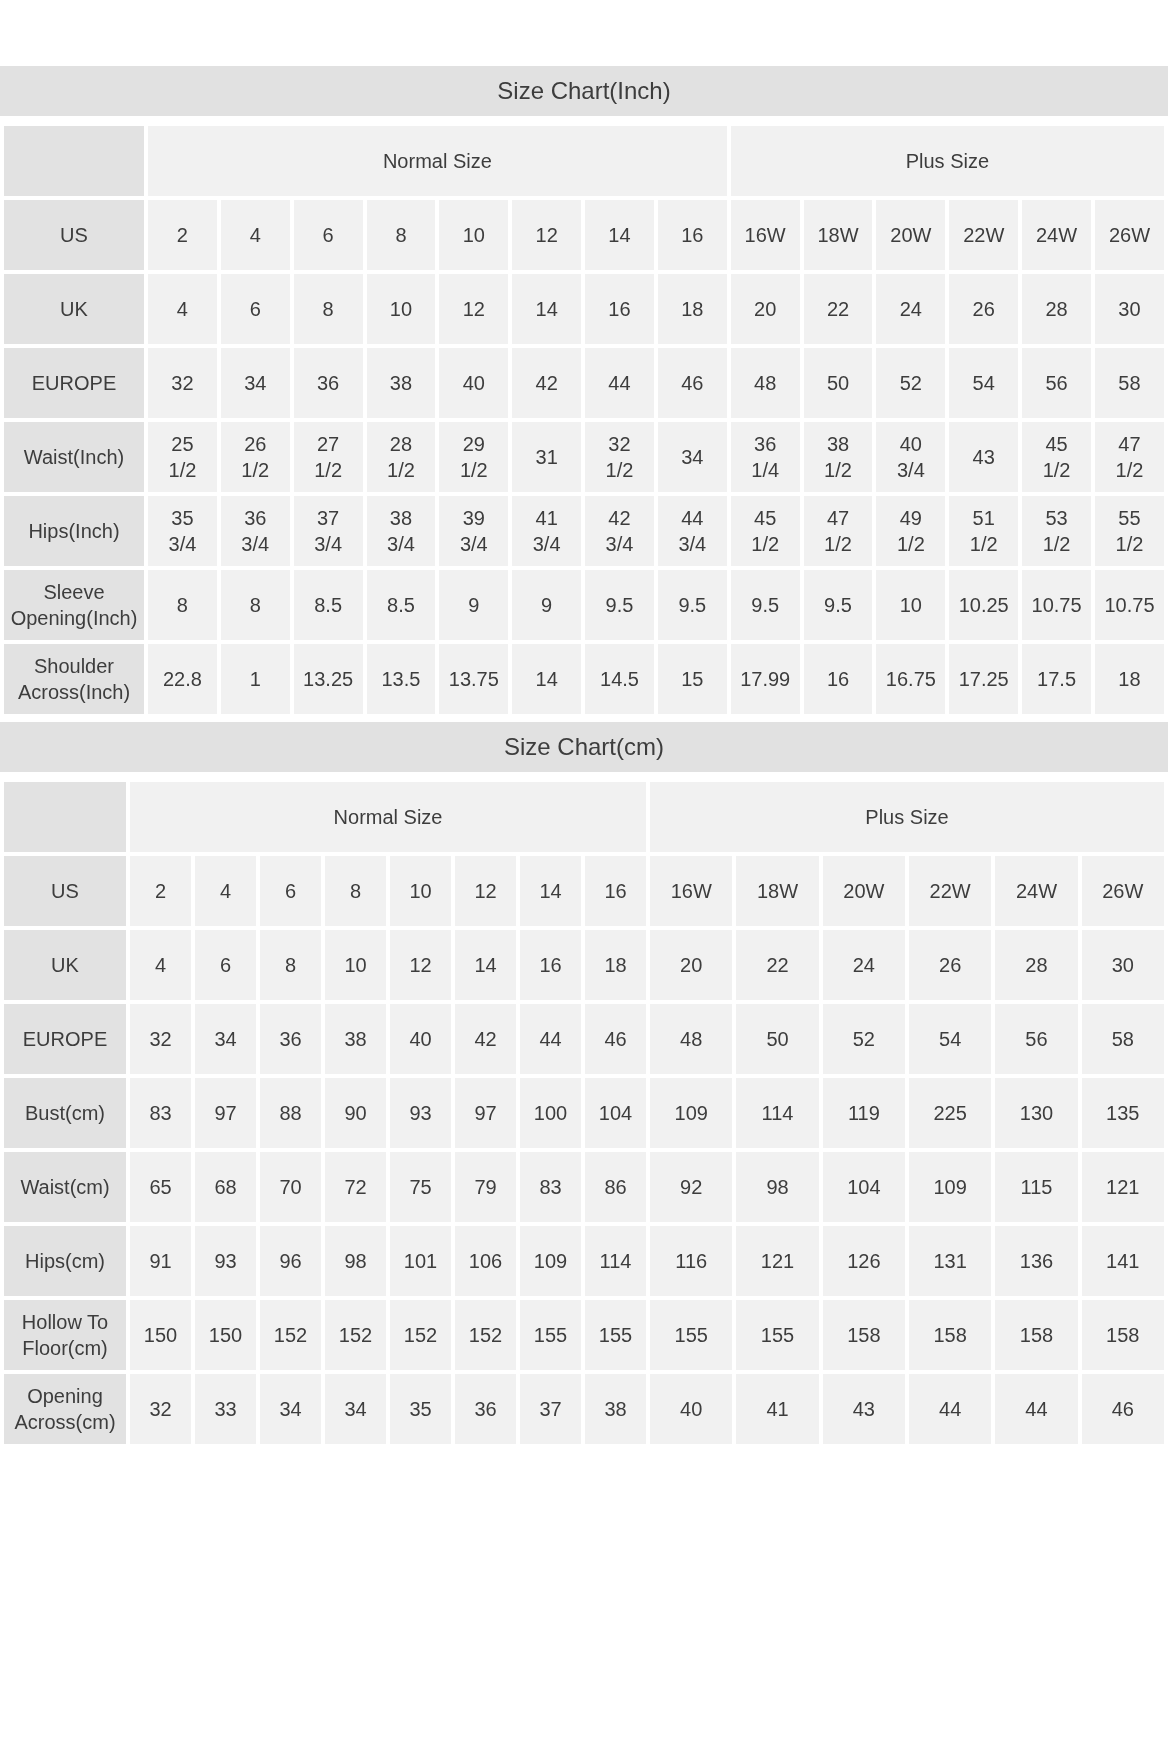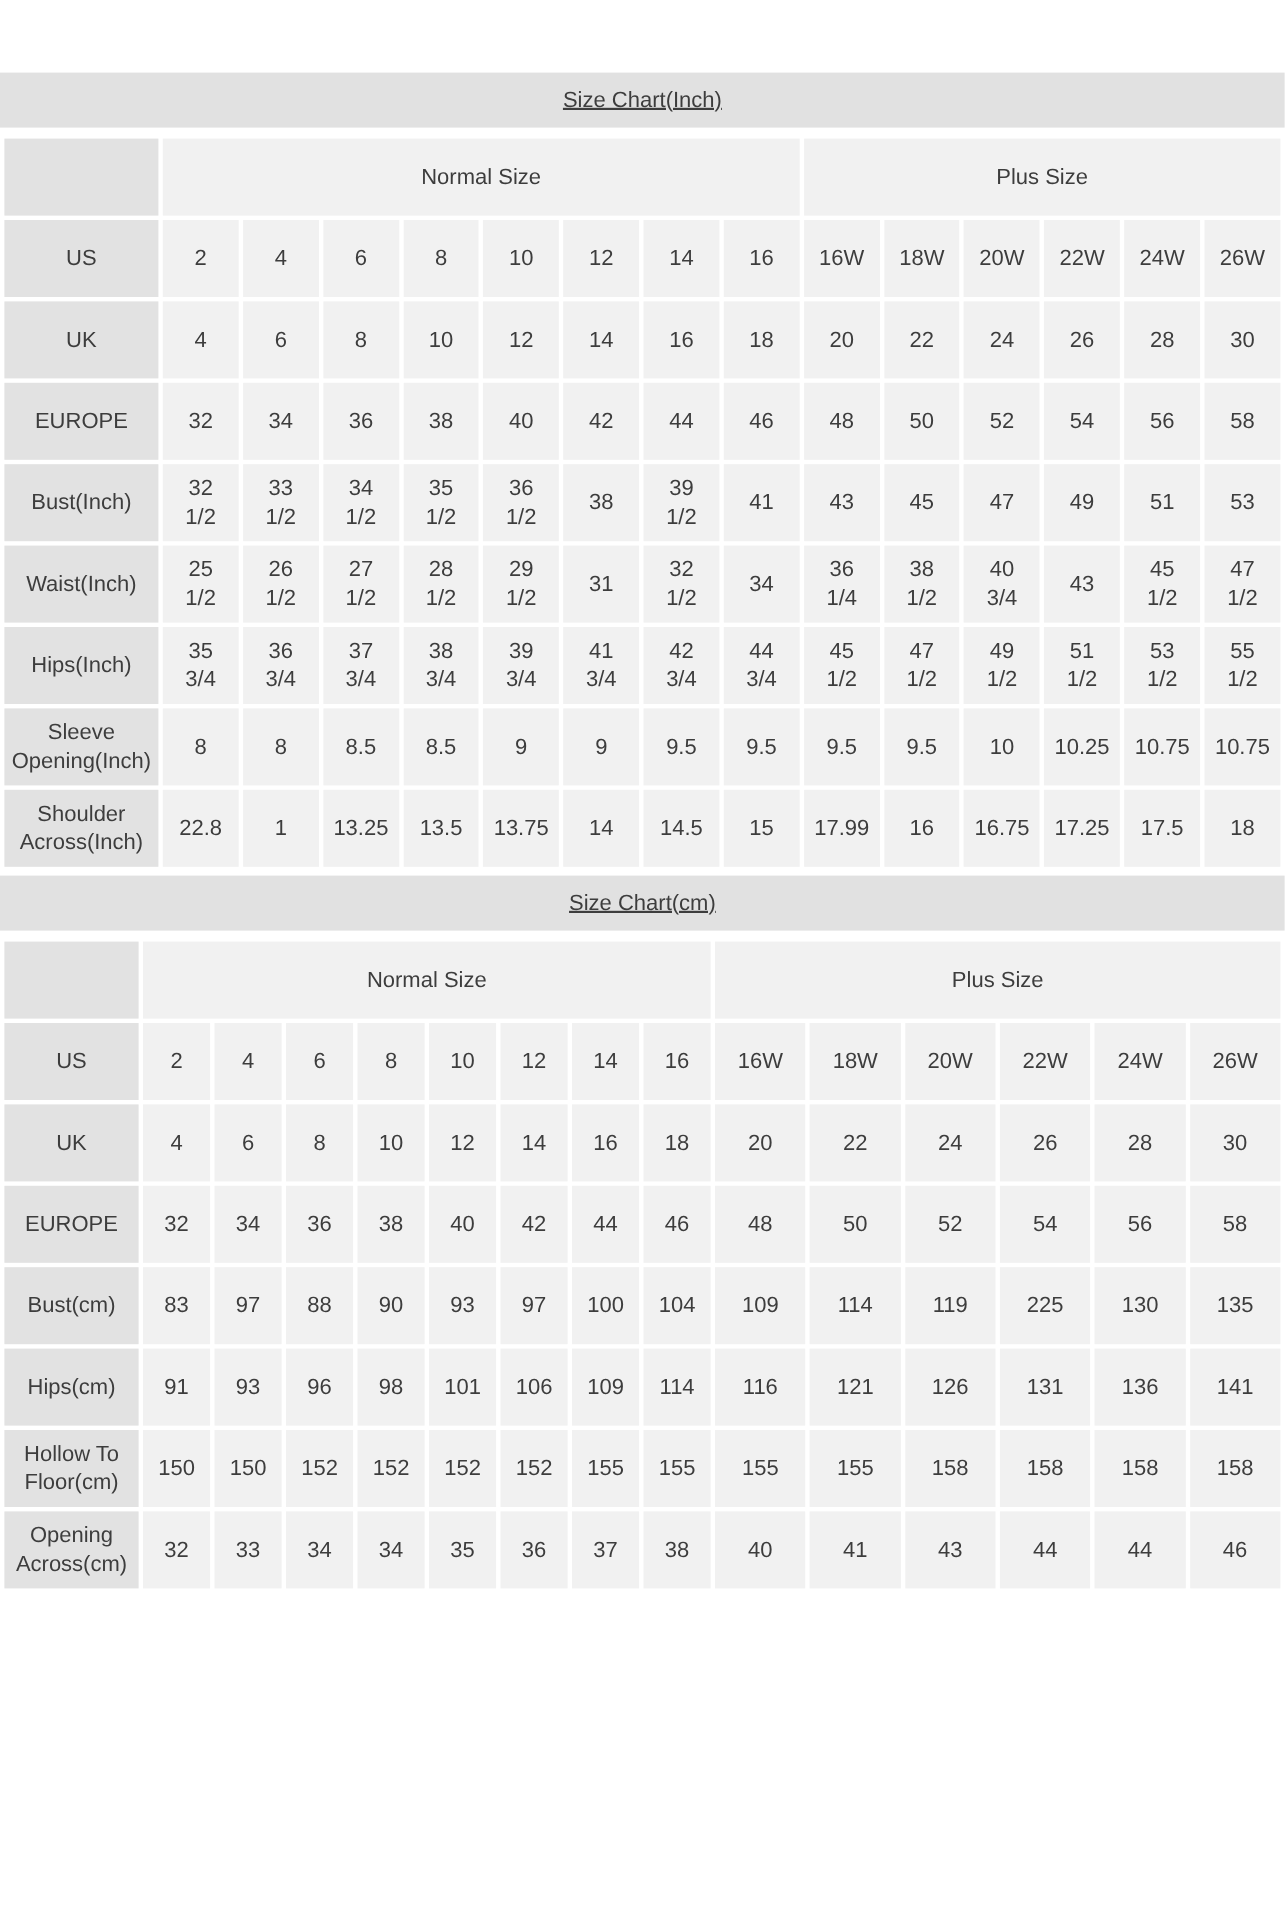--- a/index.html
+++ b/index.html
@@ -12,23 +12,22 @@
     color: var(--text, #3d3d3d);
   }
   .chart-section { width: 100%; }
   .chart-title {
     width: 100%;
     height: 50px;
     background: var(--title-bar-bg, #e1e1e1);
     display: flex;
     align-items: center;
     justify-content: center;
-    font-size: 20px;
+    font-size: 24px;
     margin: 4px 0 6px 0;
-    text-decoration: underline;
   }
   table.size-table {
     width: 100%;
     table-layout: fixed;
     border-collapse: separate;
     border-spacing: 4px;
   }
   table.size-table th, table.size-table td {
     height: 70px;
     text-align: center;
@@ -119,37 +118,20 @@
           <td class="cell">44</td>
           <td class="cell">46</td>
           <td class="cell">48</td>
           <td class="cell">50</td>
           <td class="cell">52</td>
           <td class="cell">54</td>
           <td class="cell">56</td>
           <td class="cell">58</td>
         </tr>
         <tr>
-          <th class="row-header">Bust(Inch)</th>
-          <td class="cell">32<br>1/2</td>
-          <td class="cell">33<br>1/2</td>
-          <td class="cell">34<br>1/2</td>
-          <td class="cell">35<br>1/2</td>
-          <td class="cell">36<br>1/2</td>
-          <td class="cell">38</td>
-          <td class="cell">39<br>1/2</td>
-          <td class="cell">41</td>
-          <td class="cell">43</td>
-          <td class="cell">45</td>
-          <td class="cell">47</td>
-          <td class="cell">49</td>
-          <td class="cell">51</td>
-          <td class="cell">53</td>
-        </tr>
-        <tr>
           <th class="row-header">Waist(Inch)</th>
           <td class="cell">25<br>1/2</td>
           <td class="cell">26<br>1/2</td>
           <td class="cell">27<br>1/2</td>
           <td class="cell">28<br>1/2</td>
           <td class="cell">29<br>1/2</td>
           <td class="cell">31</td>
           <td class="cell">32<br>1/2</td>
           <td class="cell">34</td>
           <td class="cell">36<br>1/4</td>
@@ -302,20 +284,37 @@
           <td class="cell">100</td>
           <td class="cell">104</td>
           <td class="cell">109</td>
           <td class="cell">114</td>
           <td class="cell">119</td>
           <td class="cell">225</td>
           <td class="cell">130</td>
           <td class="cell">135</td>
         </tr>
         <tr>
+          <th class="row-header">Waist(cm)</th>
+          <td class="cell">65</td>
+          <td class="cell">68</td>
+          <td class="cell">70</td>
+          <td class="cell">72</td>
+          <td class="cell">75</td>
+          <td class="cell">79</td>
+          <td class="cell">83</td>
+          <td class="cell">86</td>
+          <td class="cell">92</td>
+          <td class="cell">98</td>
+          <td class="cell">104</td>
+          <td class="cell">109</td>
+          <td class="cell">115</td>
+          <td class="cell">121</td>
+        </tr>
+        <tr>
           <th class="row-header">Hips(cm)</th>
           <td class="cell">91</td>
           <td class="cell">93</td>
           <td class="cell">96</td>
           <td class="cell">98</td>
           <td class="cell">101</td>
           <td class="cell">106</td>
           <td class="cell">109</td>
           <td class="cell">114</td>
           <td class="cell">116</td>

